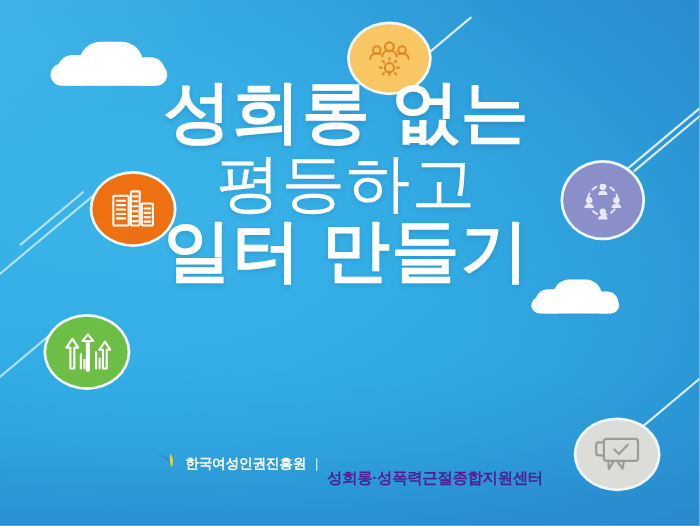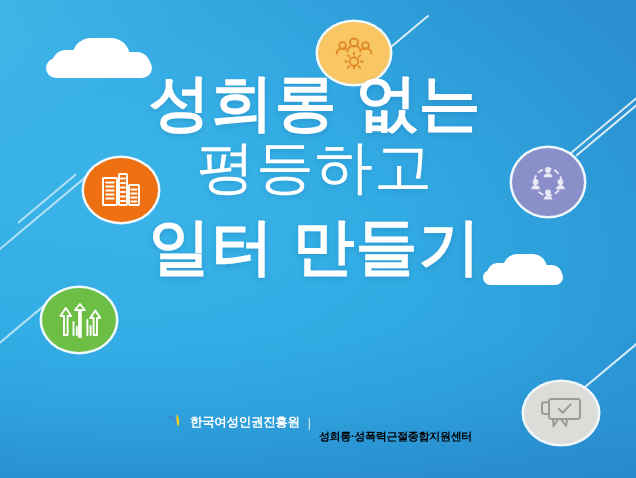--- a/index.html
+++ b/index.html
@@ -97,21 +97,21 @@
     text-shadow:0 2px 5px rgba(20,90,140,0.18);
   }
   .hl-3 {
     font-size:58px; font-weight:300;
     margin-top:6px;
     letter-spacing:1px;
     text-shadow:0 2px 5px rgba(20,90,140,0.18);
   }
   .hl-4 {
     font-size:62px; font-weight:700;
-    margin-top:20px;
+    margin-top:2px;
     letter-spacing:1px;
     text-shadow:0 2px 5px rgba(20,90,140,0.22);
   }
 
   
   .footer {
     position:absolute;
     left:0; right:0; bottom:34px;
     display:flex; align-items:center; justify-content:center;
     gap:4px;
@@ -125,22 +125,22 @@
     letter-spacing:-0.3px;
     white-space:nowrap;
   }
   .footer-sep {
     color:rgba(255,255,255,0.85);
     font-size:12px;
     font-weight:400;
     margin:0 4px;
   }
   .footer-center {
-    color:#000000;
-    font-size:11px;
+    color:#4c1d95;
+    font-size:14px;
     font-weight:700;
     letter-spacing:-0.3px;
     white-space:nowrap;
     margin-top:28px;
   }
 </style>
 </head>
 <body>
 
 <div id="poster">

